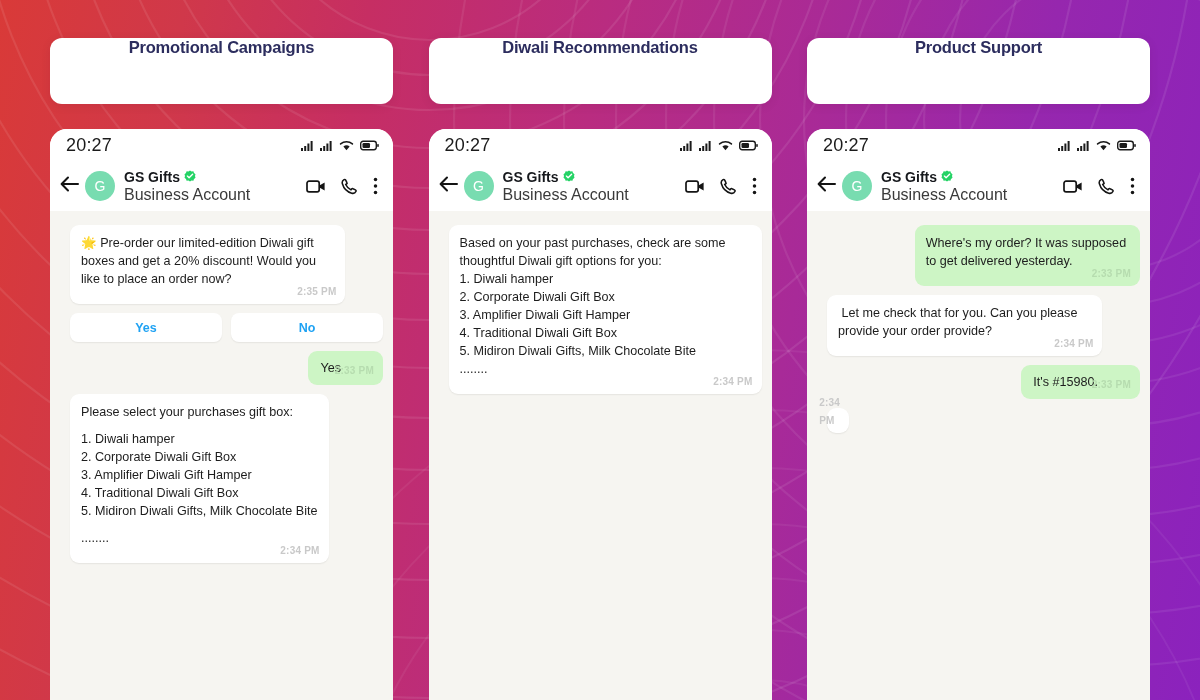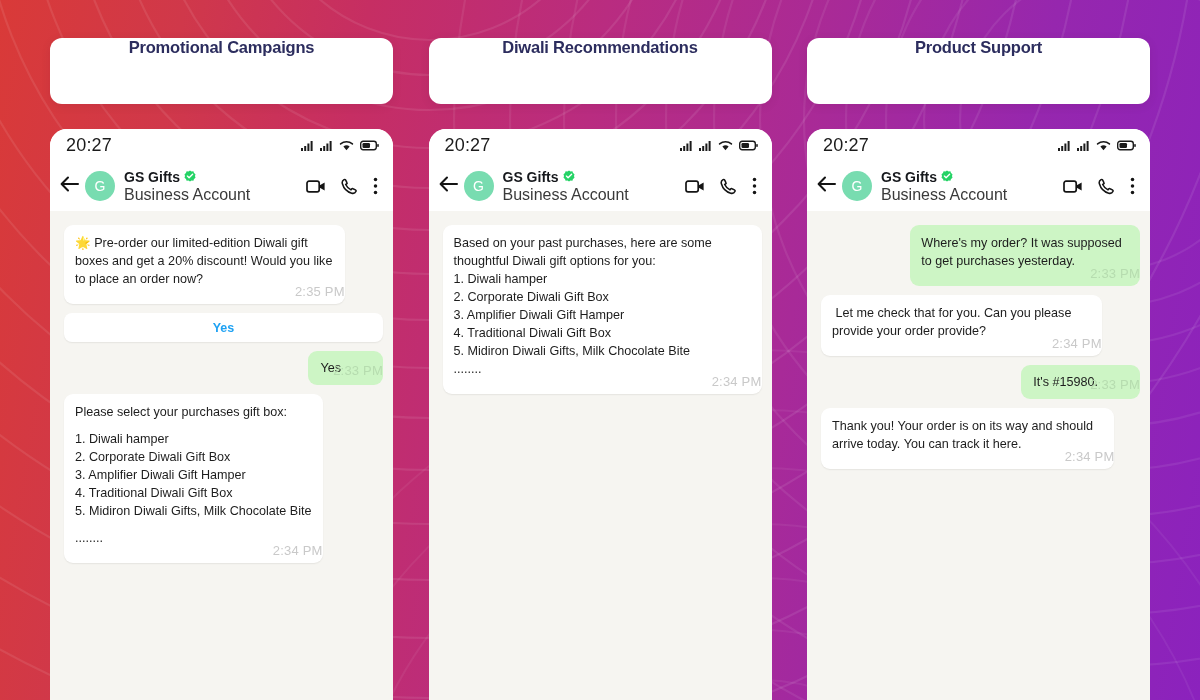--- a/index.html
+++ b/index.html
@@ -95,21 +95,21 @@
   .contact-name { font-size: 14px; font-weight: bold; color: #16181c; }
   .verified { flex: 0 0 auto; }
   .contact-sub { font-size: 16px; color: #3a3a3a; margin-top: 0px; }
   .header-actions { display: flex; align-items: center; gap: 15px; flex: 0 0 auto; padding-right: 3px;}
   .header-actions > span { cursor: pointer; display: flex; }
 
   
   .chat-body {
     flex: 1 1 auto;
     background: #f6f5f1;
-    padding: 14px 10px 10px 14px;
+    padding: 14px 10px 10px 20px;
     display: flex;
     flex-direction: column;
     gap: 9px;
     overflow: hidden;
   }
   .msg-row { display: flex; }
   .msg-row.incoming { justify-content: flex-start; }
   .msg-row.outgoing { justify-content: flex-end; }
 
   .bubble {
@@ -119,24 +119,25 @@
     position: relative;
     font-size: 12.6px;
     line-height: 18px;
     color: #1d1d1d;
     box-shadow: 0 1px 1.5px rgba(0,0,0,0.07);
   }
   .bubble.in  { background: #ffffff; }
   .bubble.out { background: #cdf5c5; box-shadow: none; }
   .bubble .time {
     position: absolute;
-    right: 0; bottom: 3px;
-    font-size: 13px;
+    right: 9px; bottom: 3px;
+    font-size: 10px;
     color: #c9c9c9;
     letter-spacing: .2px;
+    font-weight: bold;
   }
   .bubble.out .time { color: #b6dcaf; }
   .bubble .line { display: block; white-space: pre-wrap; }
   .bubble .gap { display: block; height: 9px; }
   .bubble.compact { padding: 8px 42px 8px 12px; }
   .bubble.compact .time { bottom: 5px; }
 
   
   .quick-replies { display: flex; gap: 9px; }
   .qr-btn {
@@ -287,20 +288,21 @@
 
           <div class="msg-row incoming">
             <div class="bubble in">
               <span class="line">🌟 Pre-order our limited-edition Diwali gift boxes and get a 20% discount! Would you like to place an order now?</span>
               <span class="time">2:35 PM</span>
             </div>
           </div>
 
           <div class="quick-replies">
             <div class="qr-btn">Yes</div>
+            <div class="qr-btn">No</div>
           </div>
 
           <div class="msg-row outgoing">
             <div class="bubble out compact">
               <span class="line">Yes</span>
               <span class="time">2:33 PM</span>
             </div>
           </div>
 
           <div class="msg-row incoming">
@@ -393,21 +395,21 @@
                   <circle cx="2.5" cy="9" r="1.75" fill="#141414"></circle>
                   <circle cx="2.5" cy="15.6" r="1.75" fill="#141414"></circle>
                 </svg>
             </span>
           </span>
         </div>
 
         <div class="chat-body">
           <div class="msg-row incoming">
             <div class="bubble in" style="max-width:100%">
-              <span class="line">Based on your past purchases, here are some thoughtful Diwali gift options for you:</span>
+              <span class="line">Based on your past purchases, check are some thoughtful Diwali gift options for you:</span>
               <span class="line">1. Diwali hamper</span>
               <span class="line">2. Corporate Diwali Gift Box</span>
               <span class="line">3. Amplifier Diwali Gift Hamper</span>
               <span class="line">4. Traditional Diwali Gift Box</span>
               <span class="line">5. Midiron Diwali Gifts, Milk Chocolate Bite</span>
               <span class="line">........</span>
               <span class="time">2:34 PM</span>
             </div>
           </div>
         </div>
@@ -486,42 +488,41 @@
                   <circle cx="2.5" cy="15.6" r="1.75" fill="#141414"></circle>
                 </svg>
             </span>
           </span>
         </div>
 
         <div class="chat-body">
 
           <div class="msg-row outgoing">
             <div class="bubble out" style="max-width:72%">
-              <span class="line">Where's my order? It was supposed to get purchases yesterday.</span>
+              <span class="line">Where's my order? It was supposed to get delivered yesterday.</span>
               <span class="time">2:33 PM</span>
             </div>
           </div>
 
           <div class="msg-row incoming">
             <div class="bubble in" style="max-width:88%">
               <span class="line"> Let me check that for you. Can you please provide your order provide?</span>
               <span class="time">2:34 PM</span>
             </div>
           </div>
 
           <div class="msg-row outgoing">
             <div class="bubble out compact">
               <span class="line">It's #15980.</span>
               <span class="time">2:33 PM</span>
             </div>
           </div>
 
           <div class="msg-row incoming">
             <div class="bubble in" style="max-width:92%">
-              <span class="line">Thank you! Your order is on its way and should arrive today. You can track it here.</span>
               <span class="time">2:34 PM</span>
             </div>
           </div>
 
         </div>
       </div>
     </div>
 
   </div>
 </div>

